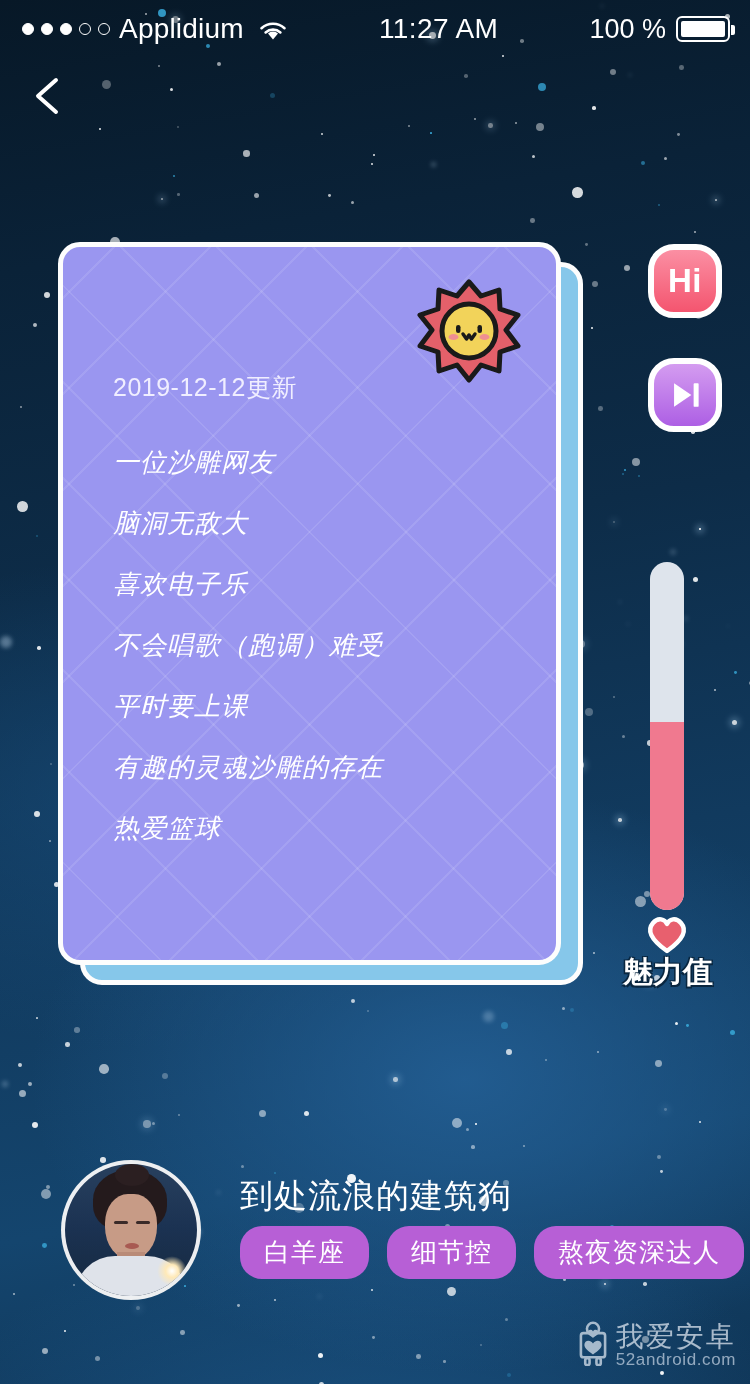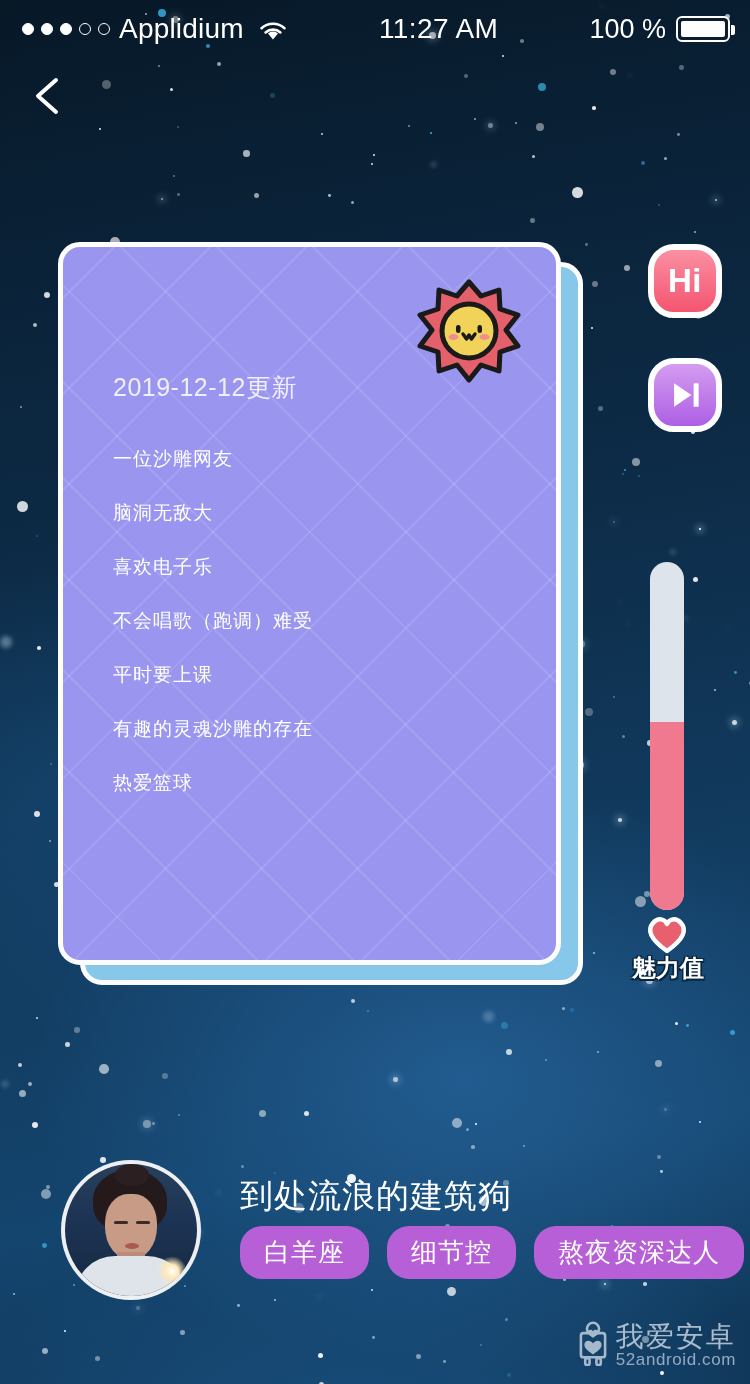--- a/index.html
+++ b/index.html
@@ -66,21 +66,21 @@
   #card-title {
     position:absolute; left:50px; top:58px;
     font-size:48px; font-weight:bold; color:#fff; letter-spacing:2px;
   }
   #card-date {
     position:absolute; left:50px; top:124px;
     font-size:25px; color:#f0eeff; letter-spacing:.5px;
   }
   #sun-sticker { position:absolute; right:32px; top:32px; width:110px; height:106px; }
   #card-lines { position:absolute; left:50px; top:202px; right:24px; }
-  .cl { font-size:19px; color:#ffffff; line-height:1; margin-bottom:35px; letter-spacing:1px; }
+  .cl { font-size:26px; color:#ffffff; line-height:1; margin-bottom:35px; letter-spacing:1px;font-style:italic; }
 
   
   .abtn {
     position:absolute; right:28px; width:74px; height:74px;
     border-radius:26px; border:6px solid #fff;
     display:flex; align-items:center; justify-content:center;
     z-index:20; cursor:pointer;
   }
   #btn-hi { top:244px; background:linear-gradient(180deg,#fb8fa3 0%,#f4556f 100%); }
   #btn-hi span { color:#fff; font-size:33px; font-weight:bold; letter-spacing:.5px; }
@@ -88,21 +88,21 @@
 
   
   #meter-track {
     position:absolute; left:650px; top:562px; width:34px; height:348px;
     background:#dee4ec; border-radius:17px; overflow:hidden; z-index:20;
   }
   #meter-fill { position:absolute; left:0; bottom:0; width:100%; background:#f0798f; }
   #heart-wrap { position:absolute; left:644px; top:912px; width:46px; height:42px; z-index:21; }
   #meter-label {
     position:absolute; left:616px; top:952px; width:104px; text-align:center;
-    font-size:24px; font-weight:bold; color:#fff; z-index:21;
+    font-size:30px; font-weight:bold; color:#fff; z-index:21;
     text-shadow:-1.5px -1.5px 0 #09263f,1.5px -1.5px 0 #09263f,-1.5px 1.5px 0 #09263f,1.5px 1.5px 0 #09263f;
   }
 
   
   #profile { position:absolute; left:0; top:1160px; width:750px; height:140px; z-index:20; }
   #avatar {
     position:absolute; left:61px; top:1; width:140px; height:140px; border-radius:50%;
     border:4px solid rgba(255,255,255,0.92); overflow:hidden;
     background:linear-gradient(180deg,#28405e 0%,#1b3252 48%,#16293f 100%);
   }

